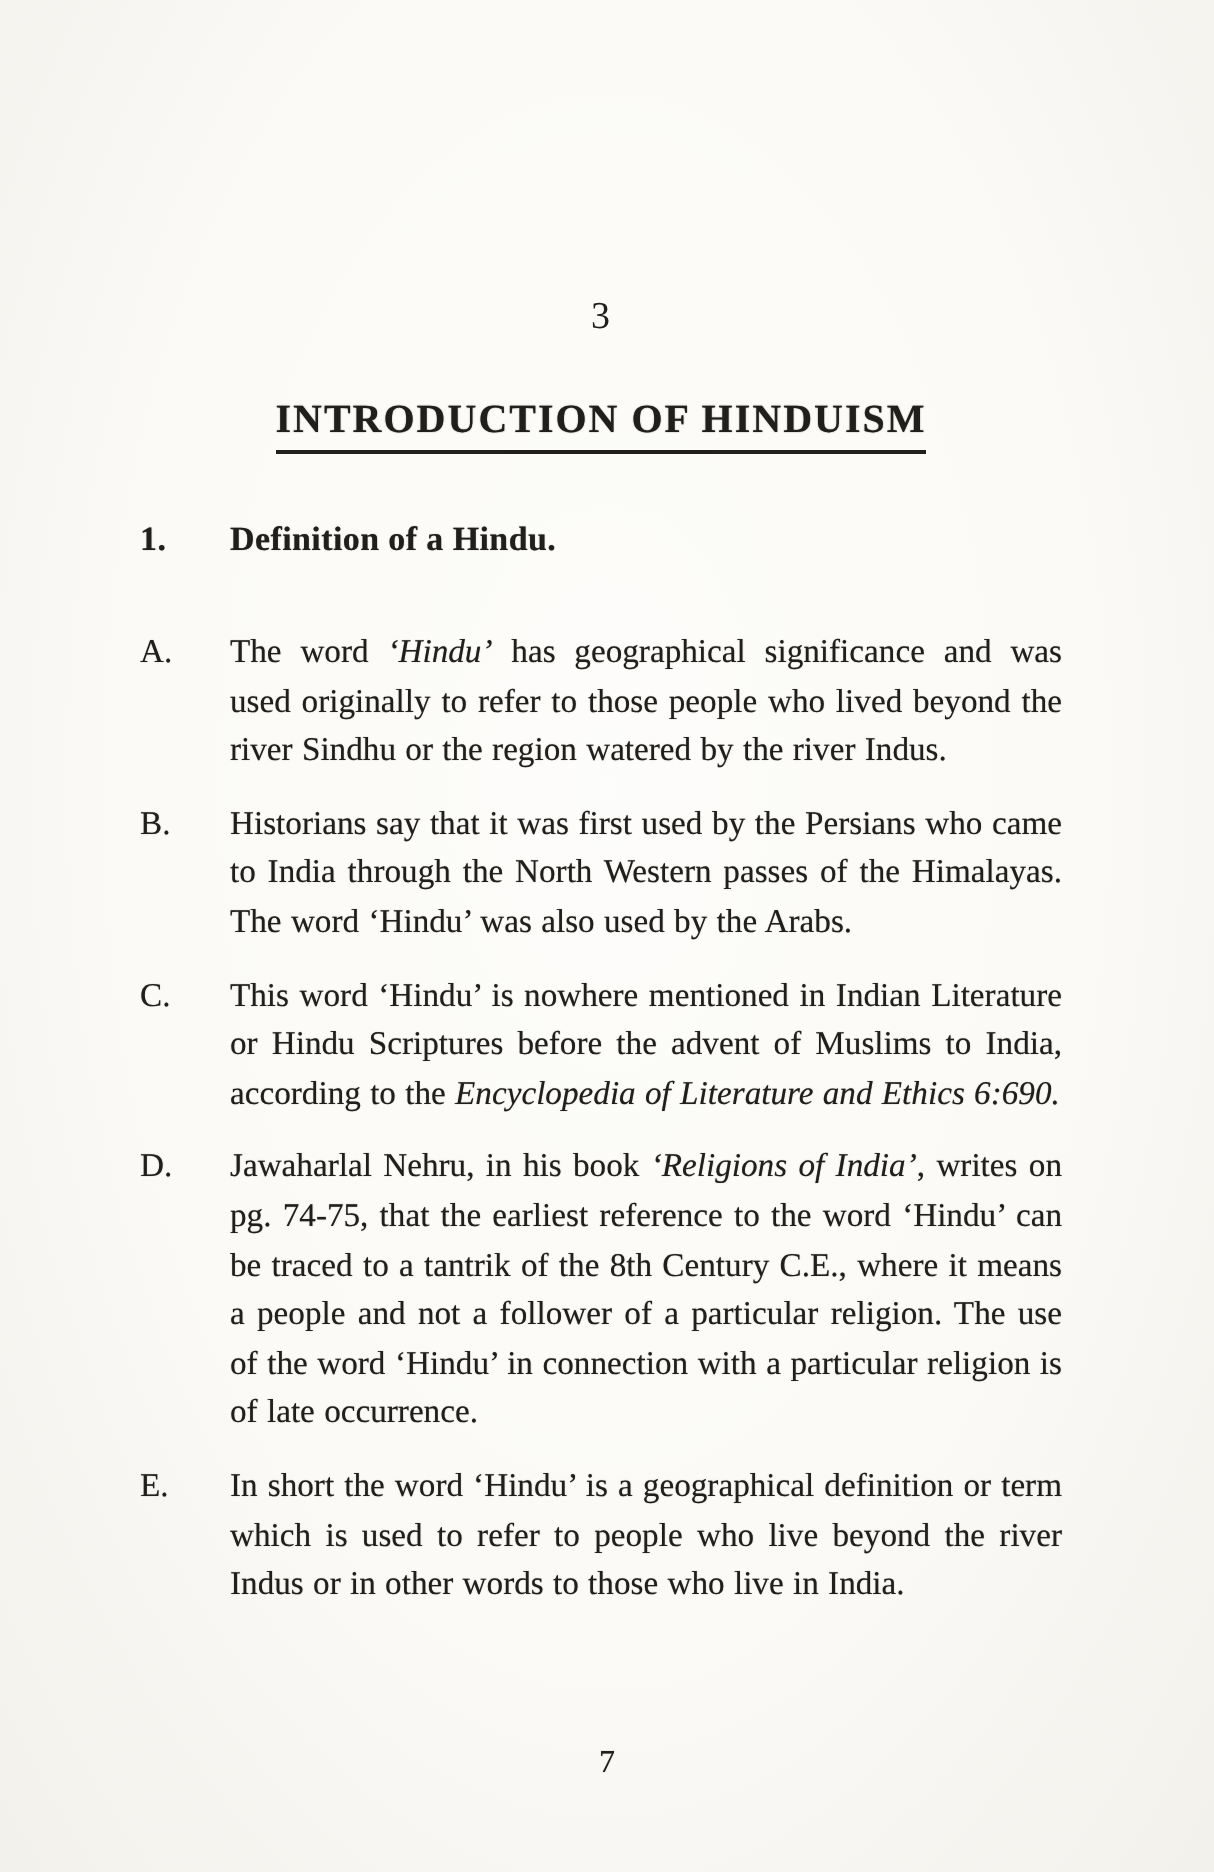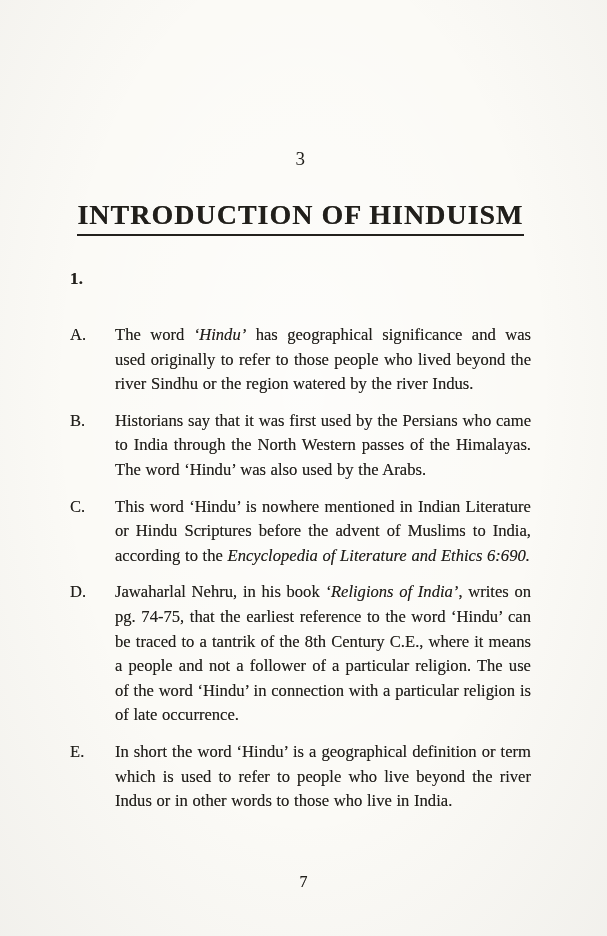--- a/index.html
+++ b/index.html
@@ -33,21 +33,21 @@
     letter-spacing: 0.5px;
   }
 
   .title-wrap {
     margin-top: 29px;
     text-align: center;
   }
 
   .page-title {
     display: inline-block;
-    font-size: 28px;
+    font-size: 20px;
     font-weight: bold;
     letter-spacing: 1px;
     border-bottom: 2.5px solid #23211d;
     padding-bottom: 3px;
     text-shadow: 0 0 0.6px rgba(30,28,24,0.7);
   }
 
   .section-row {
     display: flex;
     margin-top: 33px;
@@ -99,20 +99,21 @@
   <div class="content">
 
     <div class="chapter-number">3</div>
 
     <div class="title-wrap">
       <span class="page-title">INTRODUCTION OF HINDUISM</span>
     </div>
 
     <div class="section-row">
       <span class="gutter">1.</span>
+      <span>Definition of a Hindu.</span>
     </div>
 
     <div class="items">
 
       <div class="item">
         <span class="gutter">A.</span>
         <span class="item-text">The word <i>‘Hindu’</i> has geographical significance and was used originally to refer to those people who lived beyond the river Sindhu or the region watered by the river Indus.</span>
       </div>
 
       <div class="item">

